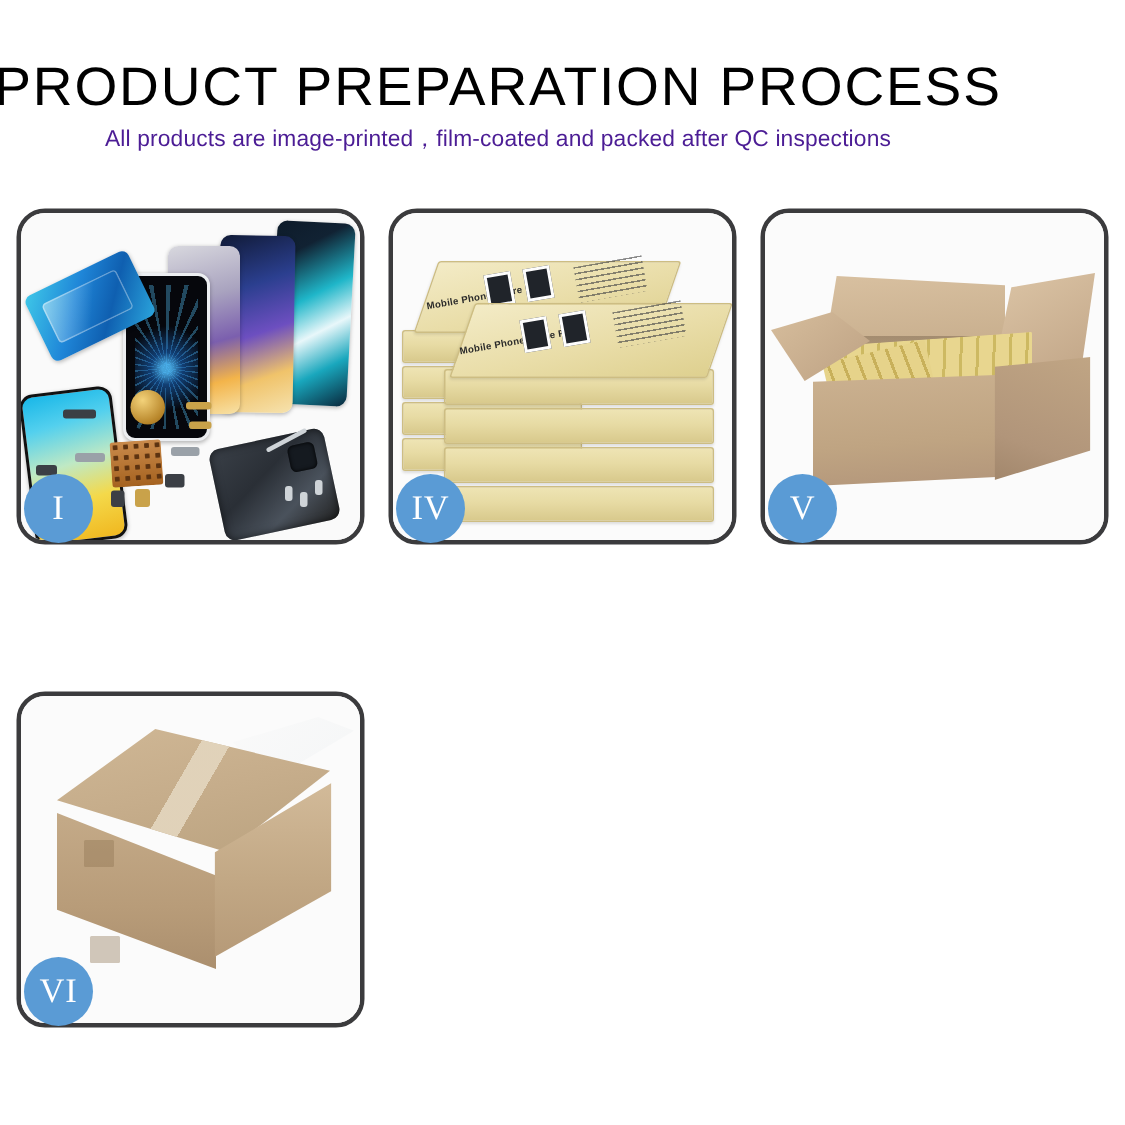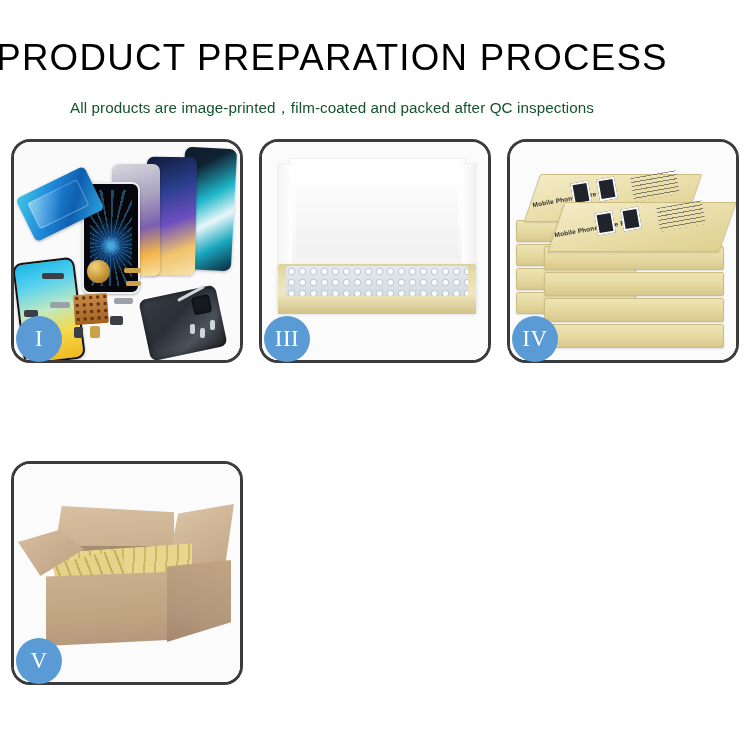--- a/index.html
+++ b/index.html
@@ -34,23 +34,23 @@
     letter-spacing: 1.2px;
     color: #000000;
     line-height: 44px;
     white-space: nowrap;
     transform: scaleX(1.02);
   }
   .subtitle {
     font-family: "Liberation Sans", sans-serif;
     font-size: 15.2px;
     font-weight: 400;
-    color: #14532d;
+    color: #4c1d95;
     line-height: 22px;
-    margin-top: 17px;
+    margin-top: 2px;
     letter-spacing: .1px;
     white-space: nowrap;
   }
 
   
   .grid {
     position: absolute;
     top: 139px;
     left: 11px;
     width: 728px;
@@ -398,30 +398,20 @@
         <div class="pt grey" style="left:20px;top:188px;width:8px;height:14px;"></div>
         <div class="pt silv" style="left:176px;top:182px;width:5px;height:10px;"></div>
         <div class="pt silv" style="left:186px;top:186px;width:5px;height:10px;"></div>
         <div class="pt silv" style="left:196px;top:178px;width:5px;height:10px;"></div>
         <div class="pt silv" style="left:162px;top:150px;width:30px;height:3px;transform:rotate(-28deg);"></div>
       </div>
       <div class="badge">I</div>
     </div>
 
 
-    <div class="panel">
-      <div class="panel-inner">
-        <div class="box3-lid"></div>
-        <div class="box3-inner-foam"></div>
-        <div class="box3-tray"></div>
-        <div class="box3-bubble"></div>
-        <div class="box3-front-lip"></div>
-      </div>
-      <div class="badge">III</div>
-    </div>
 
     <div class="panel">
       <div class="panel-inner">
         <div class="stack">
 
           <div class="sbox" style="left:0;top:60px;width:120px;height:22px;"></div>
           <div class="sbox" style="left:0;top:84px;width:120px;height:22px;"></div>
           <div class="sbox" style="left:0;top:108px;width:120px;height:22px;"></div>
           <div class="sbox" style="left:0;top:132px;width:120px;height:22px;"></div>
 
@@ -453,15 +443,27 @@
         <div class="c5-inner-sh"></div>
         <div class="c5-goods"></div>
         <div class="c5-goods2"></div>
         <div class="c5-flap-bl"></div>
         <div class="c5-front"></div>
         <div class="c5-side"></div>
       </div>
       <div class="badge">V</div>
     </div>
 
+    <div class="panel">
+      <div class="panel-inner">
+        <div class="c6-plastic"></div>
+        <div class="c6-top"></div>
+        <div class="c6-tape"></div>
+        <div class="c6-left"></div>
+        <div class="c6-right"></div>
+        <div class="c6-tab" style="left:42px;top:96px;"></div>
+        <div class="c6-tab" style="left:46px;top:160px;"></div>
+      </div>
+      <div class="badge">VI</div>
+    </div>
 
   </div>
 </div>
 
 </body></html>

